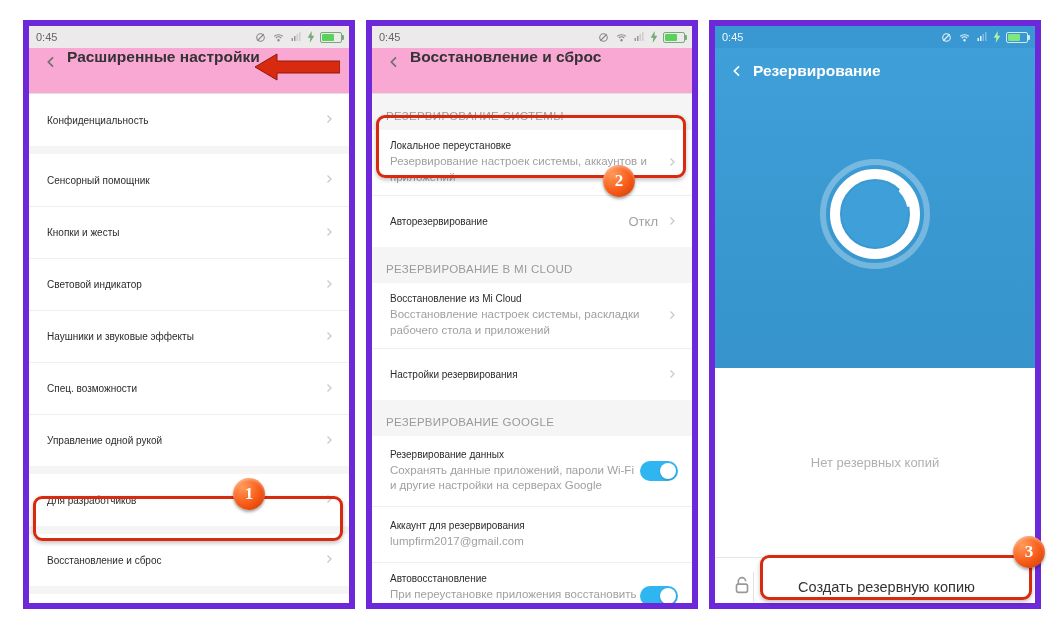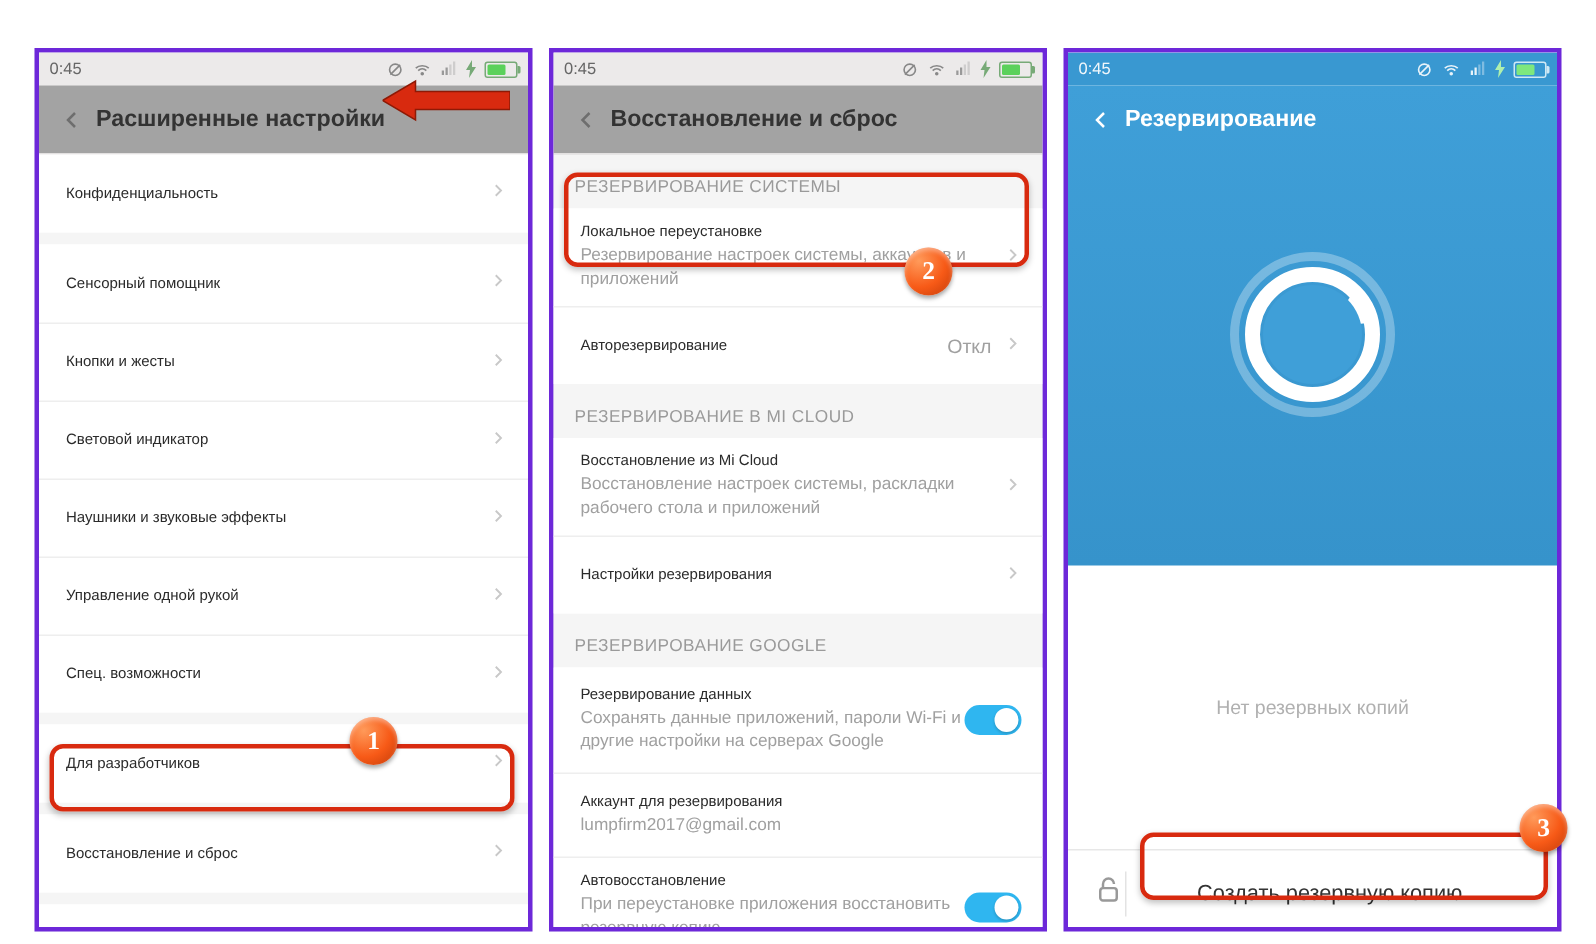--- a/index.html
+++ b/index.html
@@ -1,35 +1,35 @@
 <!DOCTYPE html>
 <html><head>
 <meta charset="utf-8">
 <style>
   * { box-sizing: border-box; margin: 0; padding: 0; }
   body { background: #fff; font-family: -apple-system, "Helvetica Neue", Arial, sans-serif; }
   .canvas { position: relative; width: 1064px; height: 629px; margin: 0 auto; background:#fff; }
 
-  .phone { position: absolute; top: 20px; width: 332px; height: 589px; border: 3px solid #6d28d9; background:#f5f5f5; overflow:hidden;margin-top:12px; }
+  .phone { position: absolute; top: 20px; width: 332px; height: 589px; border: 6px solid #6d28d9; background:#f5f5f5; overflow:hidden; }
   .phone.p1 { left: 23px; }
   .phone.p2 { left: 366px; }
   .phone.p3 { left: 709px; background:#fff; }
 
   
   .statusbar { height: 22px; background:#eceaea; display:flex; align-items:center; justify-content:space-between; padding:0 7px; font-size:11px; color:#666; }
   .phone.p3 .statusbar { background:#3998d1; color:#f0f7fb; }
   .sb-right { display:flex; align-items:center; gap:5px; }
   .sb-right svg { display:block; }
   .batt { width:22px; height:11px; border:1px solid #7a7; border-radius:2px; position:relative; }
   .batt::after{content:"";position:absolute;right:-3px;top:2px;width:2px;height:5px;background:#7a7;border-radius:0 1px 1px 0;}
   .batt-fill{position:absolute;left:1px;top:1px;bottom:1px;width:60%;background:#5bd15b;border-radius:1px;}
   .phone.p3 .batt{border-color:#cfe9f5;} .phone.p3 .batt::after{background:#cfe9f5;} .phone.p3 .batt-fill{background:#7ee87e;}
 
   
-  .titlebar { height: 46px; background:#a3a3a3; border-bottom:1px solid #e3e1e1; display:flex; align-items:center; padding:0 8px; }
+  .titlebar { height: 46px; background:#f9a8d4; border-bottom:1px solid #e3e1e1; display:flex; padding:0 8px; }
   .titlebar .back { width:28px; height:28px; display:flex; align-items:center; justify-content:center; color:#6e6e6e; }
   .titlebar .title { font-size:15.5px; font-weight:700; color:#333; margin-left:2px; }
 
   
   .bluehero { background:#3f9fd8; background:linear-gradient(#3f9fd8,#3693cb); height:320px; }
   .bluetitlebar { height:46px; display:flex; align-items:center; padding:0 8px; }
   .bluetitlebar .back { width:28px;height:28px;display:flex;align-items:center;justify-content:center;color:#fff; }
   .bluetitlebar .title { font-size:15.5px; font-weight:700; color:#fff; margin-left:2px; }
   .heroicon { display:flex; align-items:center; justify-content:center; height:240px; }
 
@@ -138,29 +138,29 @@
       <div class="row">
           <div class="txt">
             <div class="label">Наушники и звуковые эффекты</div>
           </div>
           <span class="chev"><svg width="12" height="12" viewBox="0 0 24 24" fill="none" stroke="currentColor" stroke-width="2.5">
               <path d="M9 5 L16 12 L9 19"></path>
             </svg></span>
         </div>
       <div class="row">
           <div class="txt">
+            <div class="label">Спец. возможности</div>
+          </div>
+          <span class="chev"><svg width="12" height="12" viewBox="0 0 24 24" fill="none" stroke="currentColor" stroke-width="2.5">
+              <path d="M9 5 L16 12 L9 19"></path>
+            </svg></span>
+        </div>
+      <div class="row">
+          <div class="txt">
             <div class="label">Управление одной рукой</div>
-          </div>
-          <span class="chev"><svg width="12" height="12" viewBox="0 0 24 24" fill="none" stroke="currentColor" stroke-width="2.5">
-              <path d="M9 5 L16 12 L9 19"></path>
-            </svg></span>
-        </div>
-      <div class="row">
-          <div class="txt">
-            <div class="label">Спец. возможности</div>
           </div>
           <span class="chev"><svg width="12" height="12" viewBox="0 0 24 24" fill="none" stroke="currentColor" stroke-width="2.5">
               <path d="M9 5 L16 12 L9 19"></path>
             </svg></span>
         </div>
     </div>
     <div style="height:8px;background:#f5f5f5"></div>
     <div class="list">
       <div class="row">
           <div class="txt">

